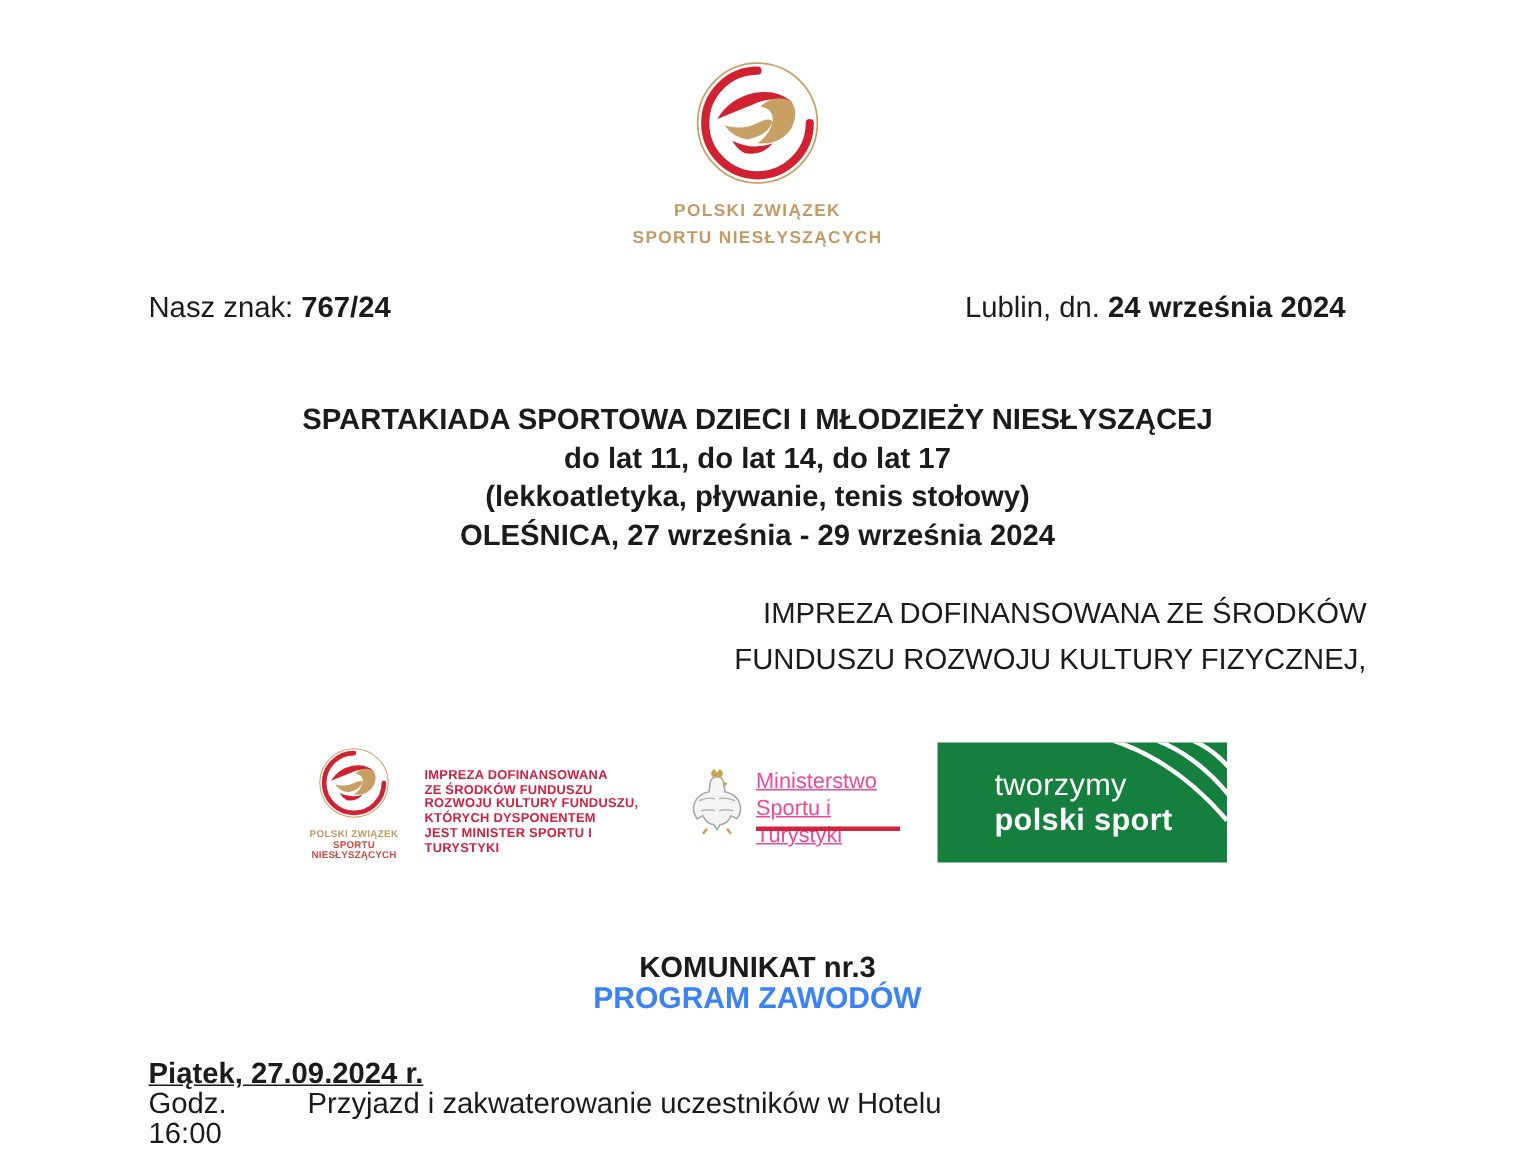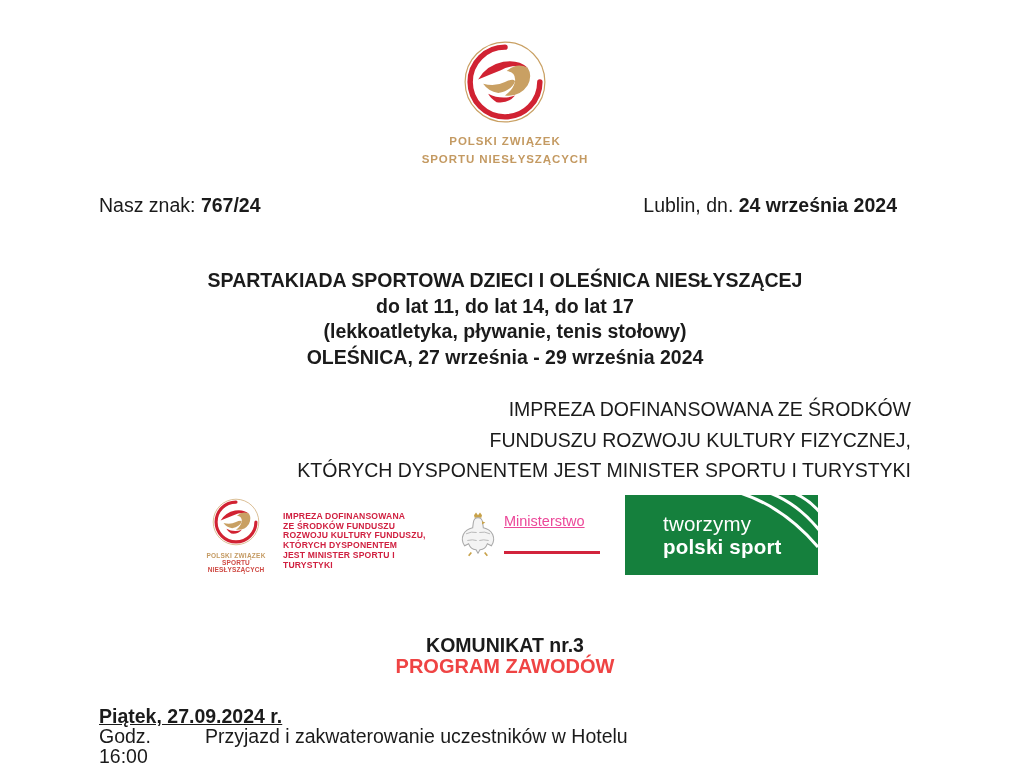--- a/index.html
+++ b/index.html
@@ -90,30 +90,29 @@
       <div>SPORTU NIESŁYSZĄCYCH</div>
     </div>
   </div>
 
   <div class="ref-line">
     <div><span>Nasz znak: </span><b>767/24</b></div>
     <div><span>Lublin, dn. </span><b>24 września 2024</b></div>
   </div>
 
   <div class="title-block">
-    <div>SPARTAKIADA SPORTOWA DZIECI I OLEŚNICA NIESŁYSZĄCEJ</div>
+    <div>SPARTAKIADA SPORTOWA DZIECI I MŁODZIEŻY NIESŁYSZĄCEJ</div>
     <div>do lat 11, do lat 14, do lat 17</div>
     <div>(lekkoatletyka, pływanie, tenis stołowy)</div>
     <div>OLEŚNICA, 27 września - 29 września 2024</div>
   </div>
 
   <div class="funding-block">
     <div>IMPREZA DOFINANSOWANA ZE ŚRODKÓW</div>
     <div>FUNDUSZU ROZWOJU KULTURY FIZYCZNEJ,</div>
-    <div>KTÓRYCH DYSPONENTEM JEST MINISTER SPORTU I TURYSTYKI</div>
   </div>
 
   <div class="logo-strip">
 
     <div class="strip-pzsn">
       <svg class="emblem" viewBox="0 0 100 100">
         <use href="#pzsn-emblem"></use>
       </svg>
       <div class="pz-l1">POLSKI ZWIĄZEK</div>
       <div class="pz-l2">SPORTU NIESŁYSZĄCYCH</div>
@@ -126,41 +125,42 @@
       <div>KTÓRYCH DYSPONENTEM</div>
       <div>JEST MINISTER SPORTU I TURYSTYKI</div>
     </div>
 
     <div class="strip-ministry">
       <svg class="ministry-eagle" viewBox="0 0 60 70">
         <use href="#msit-eagle"></use>
       </svg>
       <div class="ministry-text">
         <div>Ministerstwo</div>
+        <div>Sportu i Turystyki</div>
       </div>
       <div class="ministry-line" style="background: rgb(210, 35, 60);"></div>
     </div>
 
     <div class="strip-banner" style="background: #15803d;">
       <svg class="banner-arcs" viewBox="0 0 88 62">
         <path d="M6 2 Q50 16 84 56" stroke="#ffffff" stroke-width="3" fill="none"></path>
         <path d="M30 0 Q62 10 86 40" stroke="#ffffff" stroke-width="3" fill="none"></path>
         <path d="M54 0 Q74 6 88 24" stroke="#ffffff" stroke-width="3" fill="none"></path>
       </svg>
       <div class="banner-text">
         <div>tworzymy</div>
         <div class="banner-bold">polski sport</div>
       </div>
     </div>
 
   </div>
 
   <div class="komunikat">KOMUNIKAT nr.3</div>
 
-  <div class="program" style="color: #ef4444;">PROGRAM ZAWODÓW</div>
+  <div class="program" style="color: #3b82f6;">PROGRAM ZAWODÓW</div>
 
   <div class="schedule">
     <div class="day-header">Piątek, 27.09.2024 r.</div>
     <div class="srow">
       <span class="time">Godz. 16:00</span>
       <span>Przyjazd i zakwaterowanie uczestników w Hotelu</span>
     </div>
 
   </div>
 

